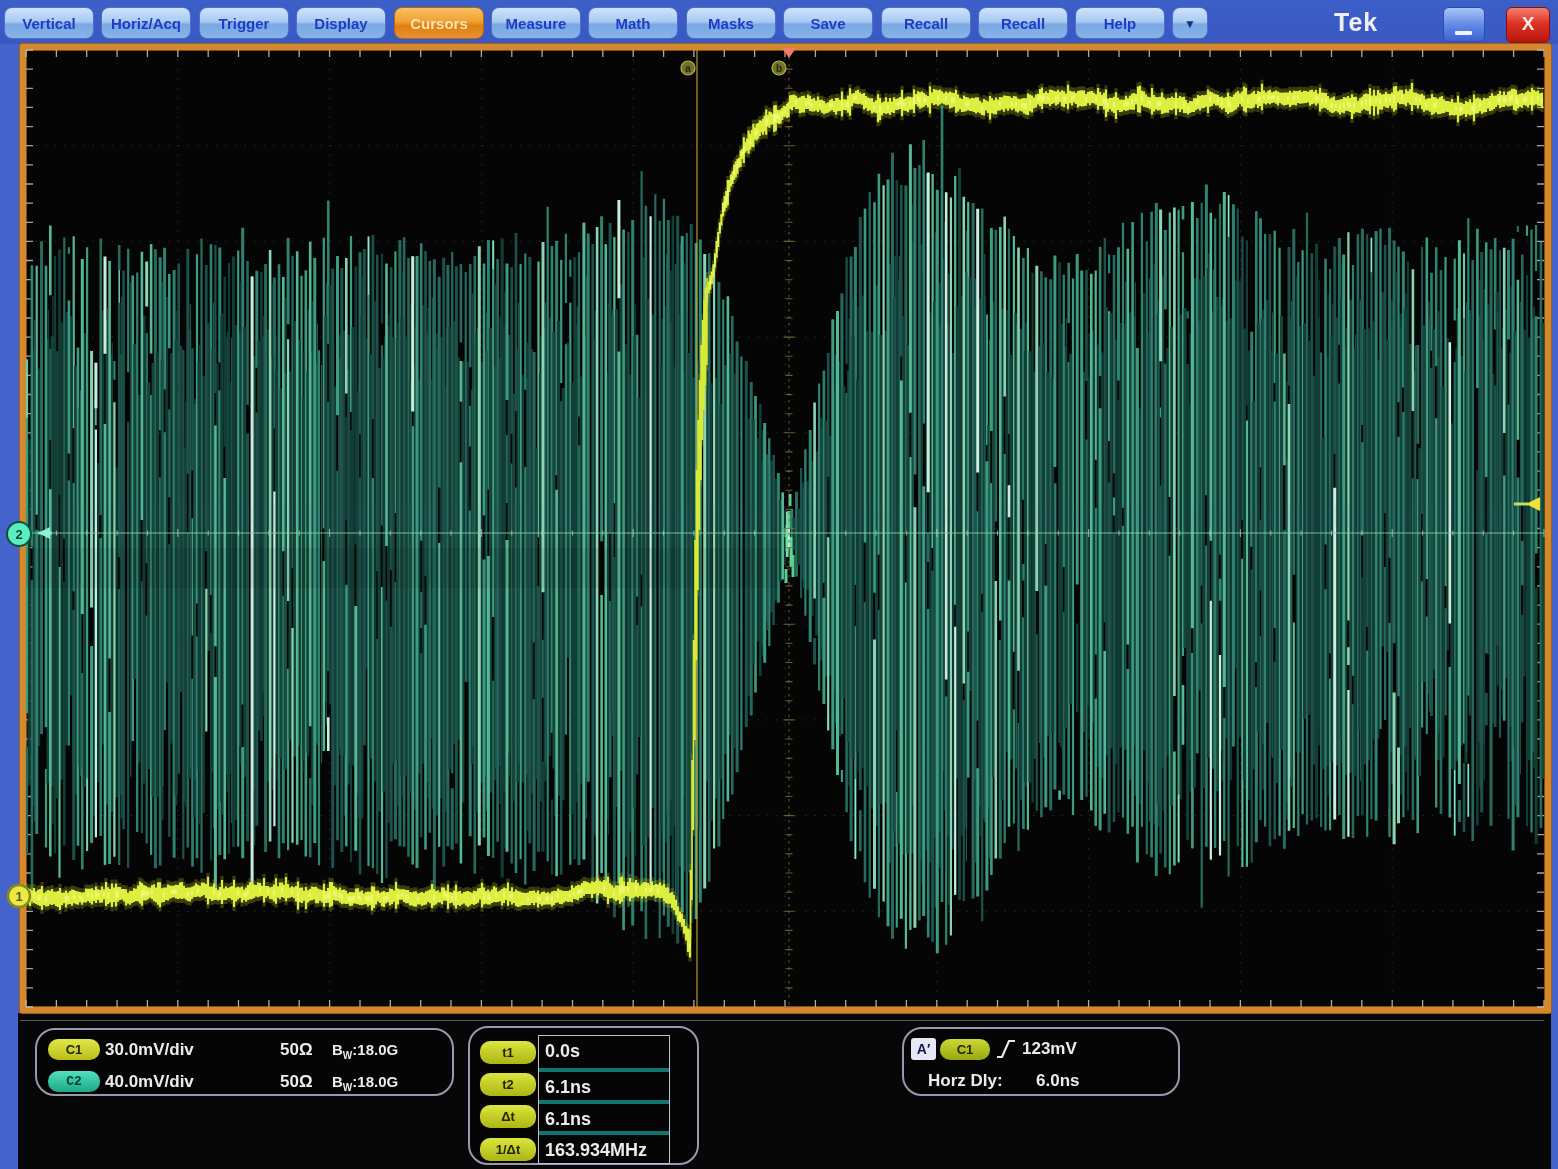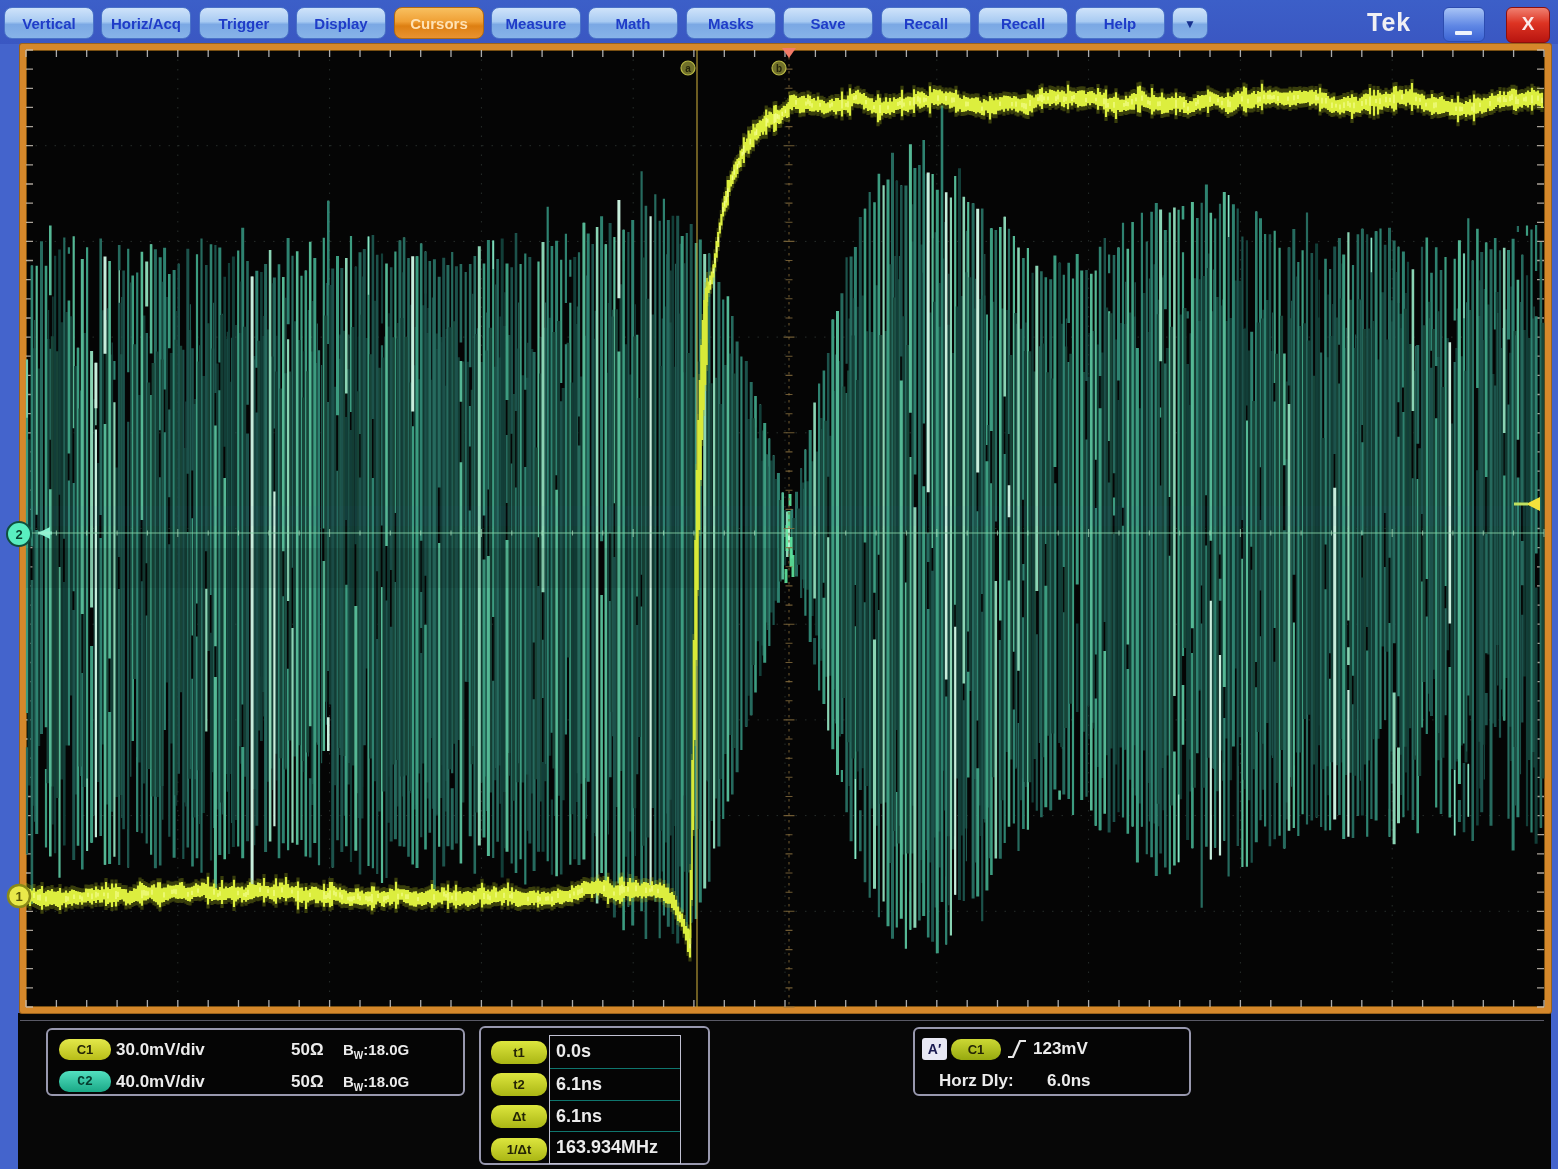--- a/index.html
+++ b/index.html
@@ -2,41 +2,41 @@
 <html><head><meta charset="utf-8">
 <style>
 html,body{margin:0;padding:0;width:1558px;height:1169px;overflow:hidden;background:#0a0a0a;font-family:"Liberation Sans",sans-serif;}
 #root{position:absolute;left:0;top:0;width:1558px;height:1169px;}
 #bluebg{position:absolute;left:0;top:0;width:1558px;height:1169px;background:#4464cc;}
 #botbg{position:absolute;left:18px;top:1013px;width:1533px;height:156px;background:#070707;}
 #bar{position:absolute;left:0;top:0;width:1558px;height:44px;background:linear-gradient(#3c5fc8,#3a57c2);}
 .btn{position:absolute;top:7px;width:90px;height:32px;border-radius:8px;background:linear-gradient(#cfe3fa,#a9cbf2 45%,#7ba8e4 55%,#87b3e8);border:1px solid #4a72c8;color:#1f3cc8;font-size:15px;font-weight:bold;text-align:center;line-height:31px;box-sizing:border-box;}
 .btn.orange{background:linear-gradient(#f8c060,#f0a035 45%,#dd7f12 60%,#e89230);border:1px solid #b06a14;color:#ffe2b4;}
 .btn.arrow{color:#16308f;font-size:12px;line-height:33px;}
-#tek{position:absolute;left:1367px;top:8px;color:#f0f0f4;font-size:25px;font-weight:bold;letter-spacing:1px;text-align:center;}
+#tek{position:absolute;left:1334px;top:8px;color:#f0f0f4;font-size:25px;font-weight:bold;letter-spacing:1px;text-align:center;}
 #minb{position:absolute;left:1443px;top:7px;width:40px;height:33px;border-radius:6px;background:linear-gradient(#a8c4f6,#5e86e4 55%,#3c64d4);border:1px solid #2c4cb0;}
 #minb span{position:absolute;left:11px;bottom:6px;width:17px;height:4px;background:#eef3fc;border-radius:1px;}
 #closeb{position:absolute;left:1506px;top:7px;width:42px;height:34px;border-radius:6px;background:linear-gradient(#f08070,#dd3322 45%,#b81510);border:1px solid #8c0f0c;color:#fbeaea;font-size:19px;font-weight:bold;text-align:center;line-height:32px;}
 #plot{position:absolute;left:20px;top:44px;width:1531px;height:969px;background:#050505;border:6px solid #d5882b;box-sizing:border-box;border-radius:2px;box-shadow:inset 0 0 0 1px #7a5012, 0 0 0 1px #9a621c;}
 .sep{position:absolute;left:20px;top:1020px;width:1524px;height:1px;background:#5a5a66;}
-.panel{position:absolute;background:#050505;border:2px solid #9898ae;border-radius:6px;box-sizing:border-box;margin-left:11px;}
+.panel{position:absolute;background:#050505;border:2px solid #9898ae;border-radius:20px;box-sizing:border-box;}
 .t{position:absolute;color:#ececec;font-size:17px;font-weight:bold;white-space:nowrap;}
 .t.stop{color:#9c1414;}
 .t.time{color:#cc8818;}
 .bw{font-size:15px;}
 .bw sub{font-size:10px;}
 .pill{position:absolute;width:52px;height:21px;border-radius:10px;font-size:13px;font-weight:bold;text-align:center;line-height:21px;color:#242406;}
 .pill.ch1{background:linear-gradient(#e3e84a,#b8bd18);}
 .pill.ch2{background:linear-gradient(#52e0c0,#1aa886);color:#053b2e;font-family:Liberation Mono, monospace;}
 .pill.tb{width:56px;height:23px;background:linear-gradient(#dde63e,#aab614);line-height:23px;}
 .pill.trg{width:50px;background:linear-gradient(#ccd834,#97a90f);}
 .abox{position:absolute;width:25px;height:22px;background:#e8e8f4;border-radius:3px;color:#1a1a50;font-size:14px;font-weight:bold;text-align:center;line-height:22px;}
 .vbox{position:absolute;border:1px solid #c0c0d2;}
 .vrow{height:31.75px;line-height:31px;color:#ececec;font-size:18px;font-weight:bold;padding-left:6px;box-sizing:border-box;}
-.vrow.b{border-top:1px solid #0f766e;}
+.vrow.b{border-top:4px solid #0f766e;}
 </style></head>
 <body>
 <div id="root">
  <div id="bluebg"></div>
  <div id="botbg"></div>
  <div id="bar">
       <div class="btn" style="left:4px">Vertical</div>
 <div class="btn" style="left:101px">Horiz/Acq</div>
 <div class="btn" style="left:199px">Trigger</div>
 <div class="btn" style="left:296px">Display</div>

